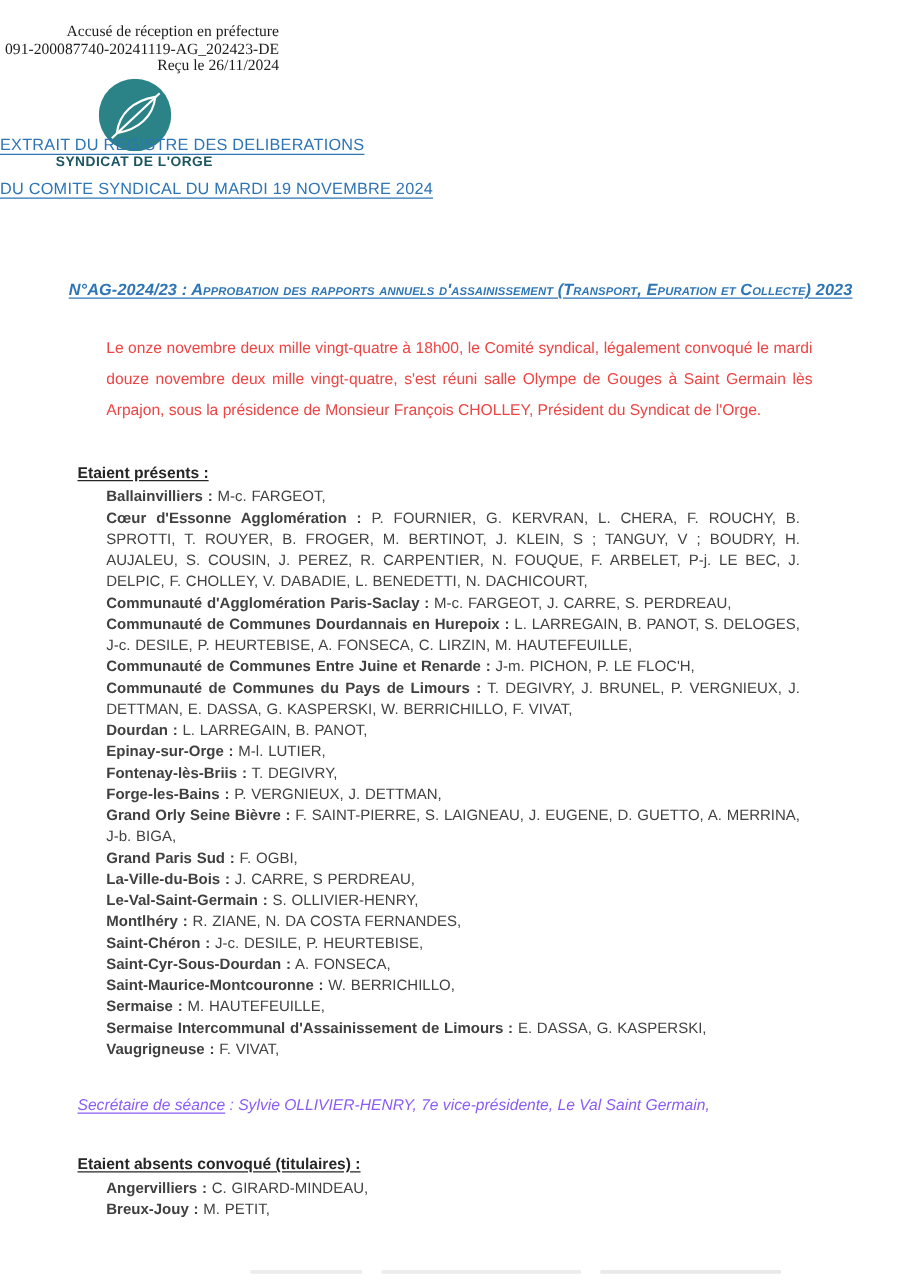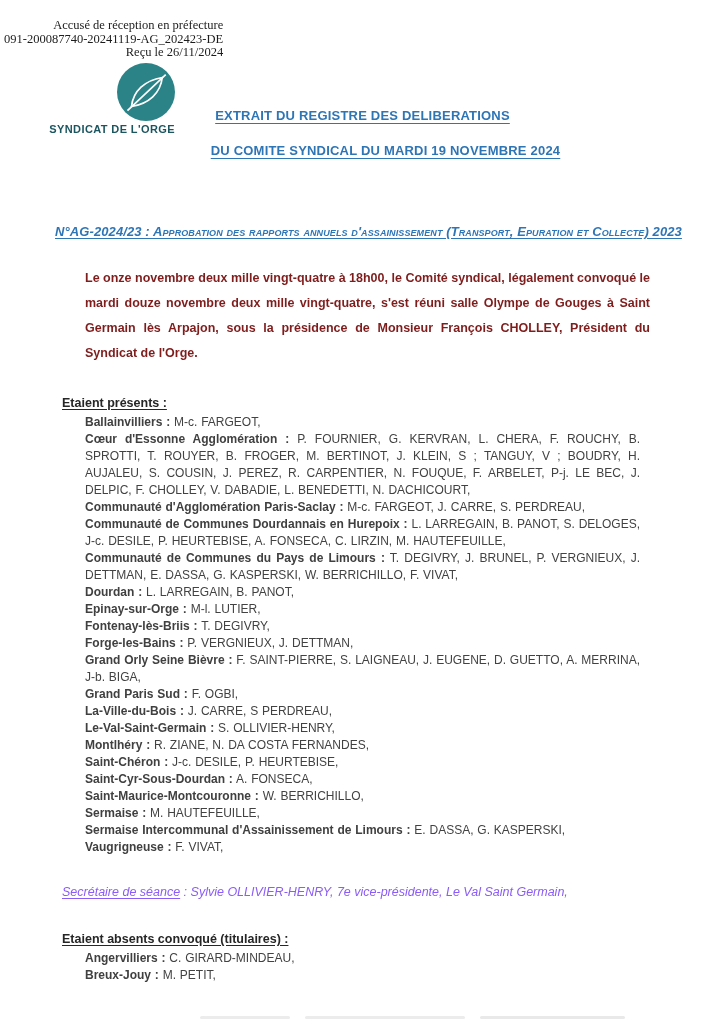--- a/index.html
+++ b/index.html
@@ -15,55 +15,55 @@
   
   .prefecture{
     position:absolute;left:4px;top:19px;
     font-family:"Liberation Serif", serif;
     font-size:12.5px;line-height:13.5px;color:#1c1c1c;
     white-space:nowrap;
     text-align:right;
   }
 
   
-  .logo-wrap{position:absolute;left:40px;top:63px;width:135px;text-align:right;}
+  .logo-wrap{position:absolute;left:40px;top:63px;width:135px;text-align:center;}
   .logo-circle{display:inline-block;width:58px;height:58px;}
   .org-name{
     margin-top:-2px;
     font-size:11px;font-weight:bold;letter-spacing:.4px;
     color:#1b5560;white-space:nowrap;
   }
 
   
   .doc-titles{
     position:absolute;left:0;top:108px;width:100%;
-    text-align:center;color:#2e75b6;font-weight:bold;font-size:13px;
+    color:#2e75b6;font-weight:normal;font-size:13px;
   }
   .doc-titles .t{
     display:inline-block;
     text-decoration:underline;text-underline-offset:3px;
     letter-spacing:.2px;
   }
-  .doc-titles .t2{margin-top:20px;padding-left:46px;}
+  .doc-titles .t2{margin-top:20px;}
 
   
   .content{position:absolute;left:55px;top:224px;width:615px;color:#3c3c3c;}
 
   .subject{
     font-size:13px;font-weight:bold;font-style:italic;
     font-variant:small-caps;
     color:#2e75b6;
     text-decoration:underline;text-underline-offset:2px;
     white-space:nowrap;letter-spacing:.1px;
   }
 
   .intro{
     margin:27px 20px 0 30px;
     font-size:12.5px;line-height:25px;
-    text-align:justify;color:#7f1d1d;font-weight:bold;
+    text-align:justify;color:#ef4444;
   }
 
   .sec-heading{
     margin:30px 0 0 7px;
     font-size:12.5px;font-weight:bold;color:#262626;
     text-decoration:underline;text-underline-offset:2px;
   }
 
   .roster{margin:4px 30px 0 30px;}
   .roster p{
@@ -120,20 +120,21 @@
 
     <p class="intro">Le onze novembre deux mille vingt-quatre à 18h00, le Comité syndical, légalement convoqué le mardi douze novembre deux mille vingt-quatre, s'est réuni salle Olympe de Gouges à Saint Germain lès Arpajon, sous la présidence de Monsieur François CHOLLEY, Président du Syndicat de l'Orge.</p>
 
     <div>
       <div class="sec-heading">Etaient présents :</div>
       <div class="roster">
         <p><span class="ent">Ballainvilliers :</span><span> M-c. FARGEOT,</span></p>
         <p><span class="ent">Cœur d'Essonne Agglomération :</span><span> P. FOURNIER, G. KERVRAN, L. CHERA, F. ROUCHY, B. SPROTTI, T. ROUYER, B. FROGER, M. BERTINOT, J. KLEIN, S ; TANGUY, V ; BOUDRY, H. AUJALEU, S. COUSIN, J. PEREZ, R. CARPENTIER, N. FOUQUE, F. ARBELET, P-j. LE BEC, J. DELPIC, F. CHOLLEY, V. DABADIE, L. BENEDETTI, N. DACHICOURT,</span></p>
         <p><span class="ent">Communauté d'Agglomération Paris-Saclay :</span><span> M-c. FARGEOT, J. CARRE, S. PERDREAU,</span></p>
         <p><span class="ent">Communauté de Communes Dourdannais en Hurepoix :</span><span> L. LARREGAIN, B. PANOT, S. DELOGES, J-c. DESILE, P. HEURTEBISE, A. FONSECA, C. LIRZIN, M. HAUTEFEUILLE,</span></p>
+        <p><span class="ent">Communauté de Communes Entre Juine et Renarde :</span><span> J-m. PICHON, P. LE FLOC'H,</span></p>
         <p><span class="ent">Communauté de Communes du Pays de Limours :</span><span> T. DEGIVRY, J. BRUNEL, P. VERGNIEUX, J. DETTMAN, E. DASSA, G. KASPERSKI, W. BERRICHILLO, F. VIVAT,</span></p>
         <p><span class="ent">Dourdan :</span><span> L. LARREGAIN, B. PANOT,</span></p>
         <p><span class="ent">Epinay-sur-Orge :</span><span> M-l. LUTIER,</span></p>
         <p><span class="ent">Fontenay-lès-Briis :</span><span> T. DEGIVRY,</span></p>
         <p><span class="ent">Forge-les-Bains :</span><span> P. VERGNIEUX, J. DETTMAN,</span></p>
         <p><span class="ent">Grand Orly Seine Bièvre :</span><span> F. SAINT-PIERRE, S. LAIGNEAU, J. EUGENE, D. GUETTO, A. MERRINA, J-b. BIGA,</span></p>
         <p><span class="ent">Grand Paris Sud :</span><span> F. OGBI,</span></p>
         <p><span class="ent">La-Ville-du-Bois :</span><span> J. CARRE, S PERDREAU,</span></p>
         <p><span class="ent">Le-Val-Saint-Germain :</span><span> S. OLLIVIER-HENRY,</span></p>
         <p><span class="ent">Montlhéry :</span><span> R. ZIANE, N. DA COSTA FERNANDES,</span></p>

